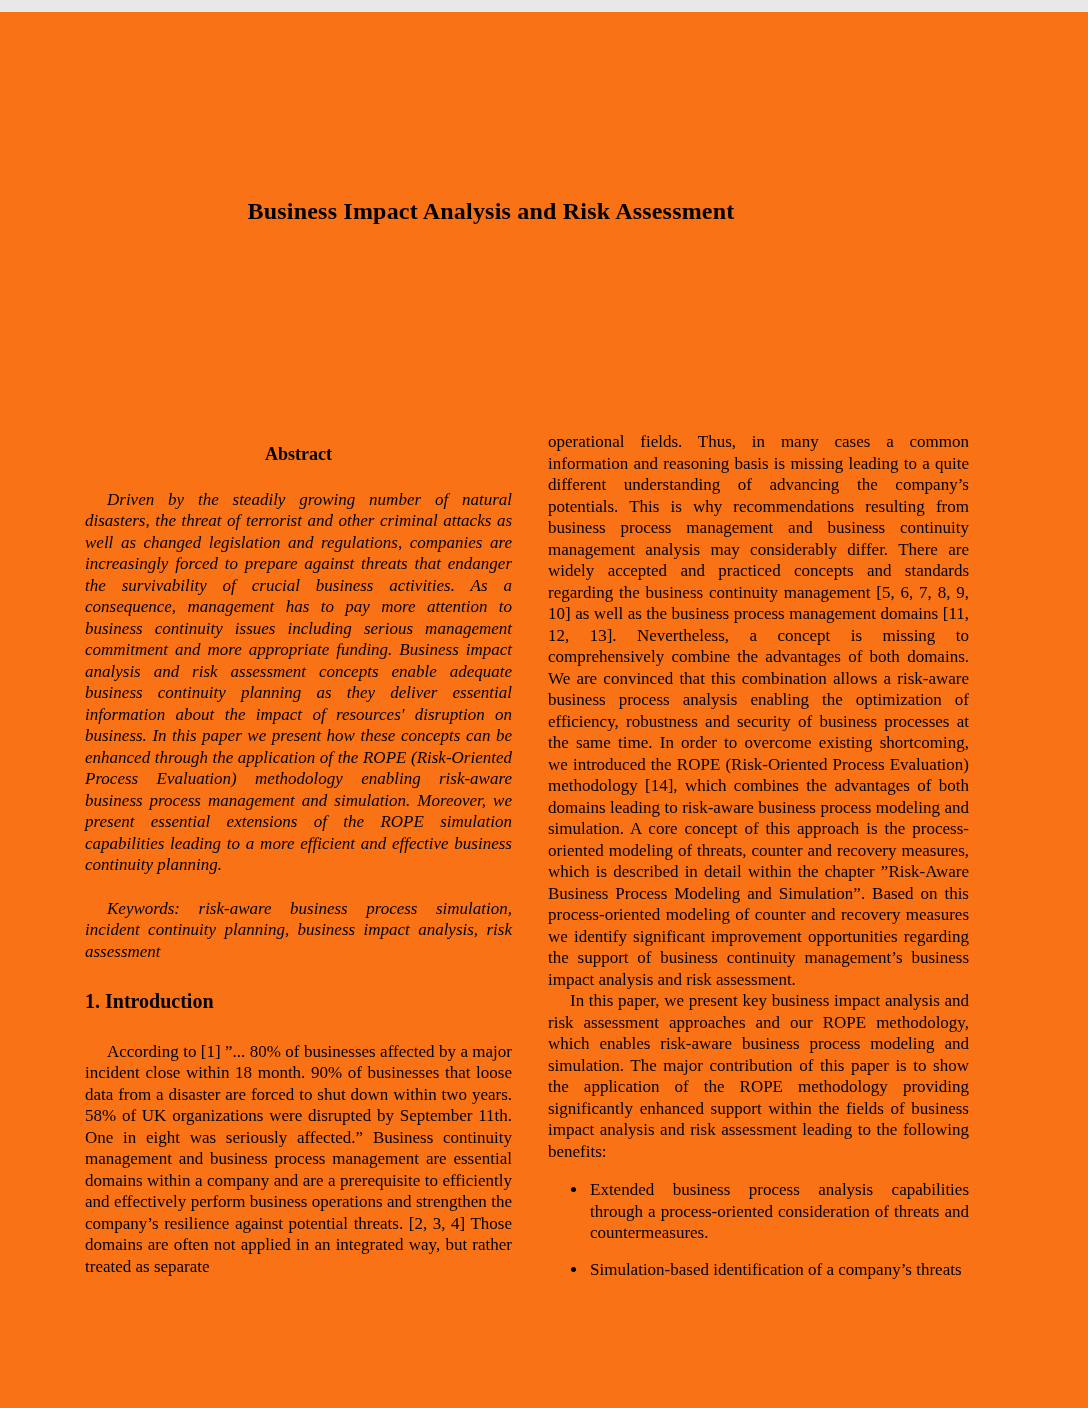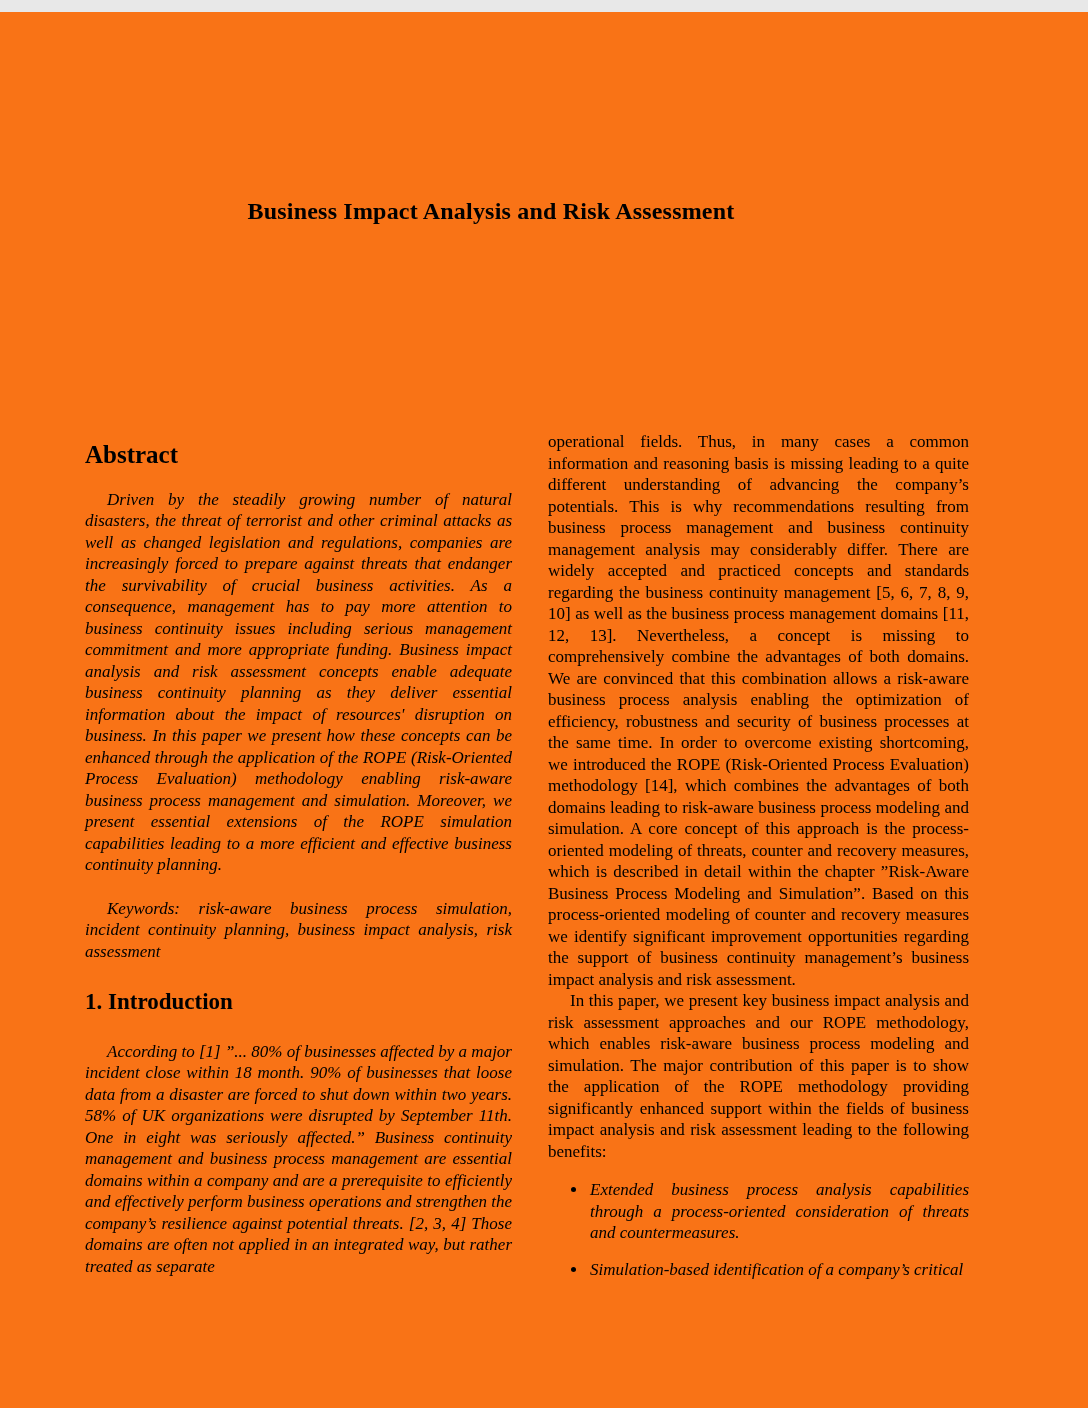--- a/index.html
+++ b/index.html
@@ -37,56 +37,54 @@
     top: 432px;
     width: 427px;
   }
   .col-right {
     left: 548px;
     top: 419px;
     width: 421px;
   }
   .abstract-heading {
     margin: 0 0 23px 0;
-    text-align: left;
-    font-size: 25px;
+    text-align: center;
+    font-size: 18px;
     font-weight: bold;
   }
   .abstract-body,
   .keywords {
     margin: 0;
     font-style: italic;
     font-weight: normal;
     text-align: justify;
     text-indent: 22px;
   }
   .keywords {
     margin-top: 22px;
   }
   .section-heading {
     margin: 29px 0 0 0;
-    font-size: 23px;
+    font-size: 20px;
     font-weight: bold;
   }
   .body-par {
     margin: 0;
     text-align: justify;
     text-indent: 22px;
   }
   .intro-par {
     margin-top: 28px;
-    font-style: italic;
   }
   .continuation {
     text-indent: 0;
   }
   .benefits-list {
     margin: 17px 0 0 0;
     padding: 0 0 0 40px;
-    font-style: italic;
   }
   .benefits-list li {
     margin: 0 0 15px 0;
     padding-left: 2px;
     text-align: justify;
     list-style-type: disc;
   }
 </style>
 </head>
 <body>
@@ -107,17 +105,17 @@
     <p class="body-par intro-par">According to [1] ”... 80% of businesses affected by a major incident close within 18 month. 90% of businesses that loose data from a disaster are forced to shut down within two years.  58% of UK organizations were disrupted by September 11th. One in eight was seriously affected.” Business continuity management and business process management are essential domains within a company and are a prerequisite to efficiently and effectively perform business operations and strengthen the company’s resilience against potential threats.  [2, 3, 4] Those domains are often not applied in an integrated way, but rather treated as separate</p>
   </div>
 
   <div class="col col-right">
     <p class="body-par continuation">operational fields.  Thus, in many cases a common information and reasoning basis is missing leading to a quite different understanding of advancing the company’s potentials.  This is why recommendations resulting from business process management and business continuity management analysis may considerably differ. There are widely accepted and practiced concepts and standards regarding the business continuity management [5, 6, 7, 8, 9, 10] as well as the business process management domains [11, 12, 13]. Nevertheless, a concept is missing to comprehensively combine the advantages of both domains.  We are convinced that this combination allows a risk-aware business process analysis enabling the optimization of efficiency, robustness and security of business processes at the same time. In order to overcome existing shortcoming, we introduced the ROPE (Risk-Oriented Process Evaluation) methodology [14], which combines the advantages of both domains leading to risk-aware business process modeling and simulation.  A core concept of this approach is the process-oriented modeling of threats, counter and recovery measures, which is described in detail within the chapter ”Risk-Aware Business Process Modeling and Simulation”. Based on this process-oriented modeling of counter and recovery measures we identify significant improvement opportunities regarding the support of business continuity management’s business impact analysis and risk assessment.</p>
 
     <p class="body-par">In this paper, we present key business impact analysis and risk assessment approaches and our ROPE methodology, which enables risk-aware business process modeling and simulation.  The major contribution of this paper is to show the application of the ROPE methodology providing significantly enhanced support within the fields of business impact analysis and risk assessment leading to the following benefits:</p>
 
     <ul class="benefits-list">
       <li>Extended business process analysis capabilities through a process-oriented consideration of threats and countermeasures.</li>
-      <li>Simulation-based identification of a company’s critical</li>
+      <li>Simulation-based identification of a company’s threats</li>
     </ul>
   </div>
 
 </div>
 
 </body></html>

